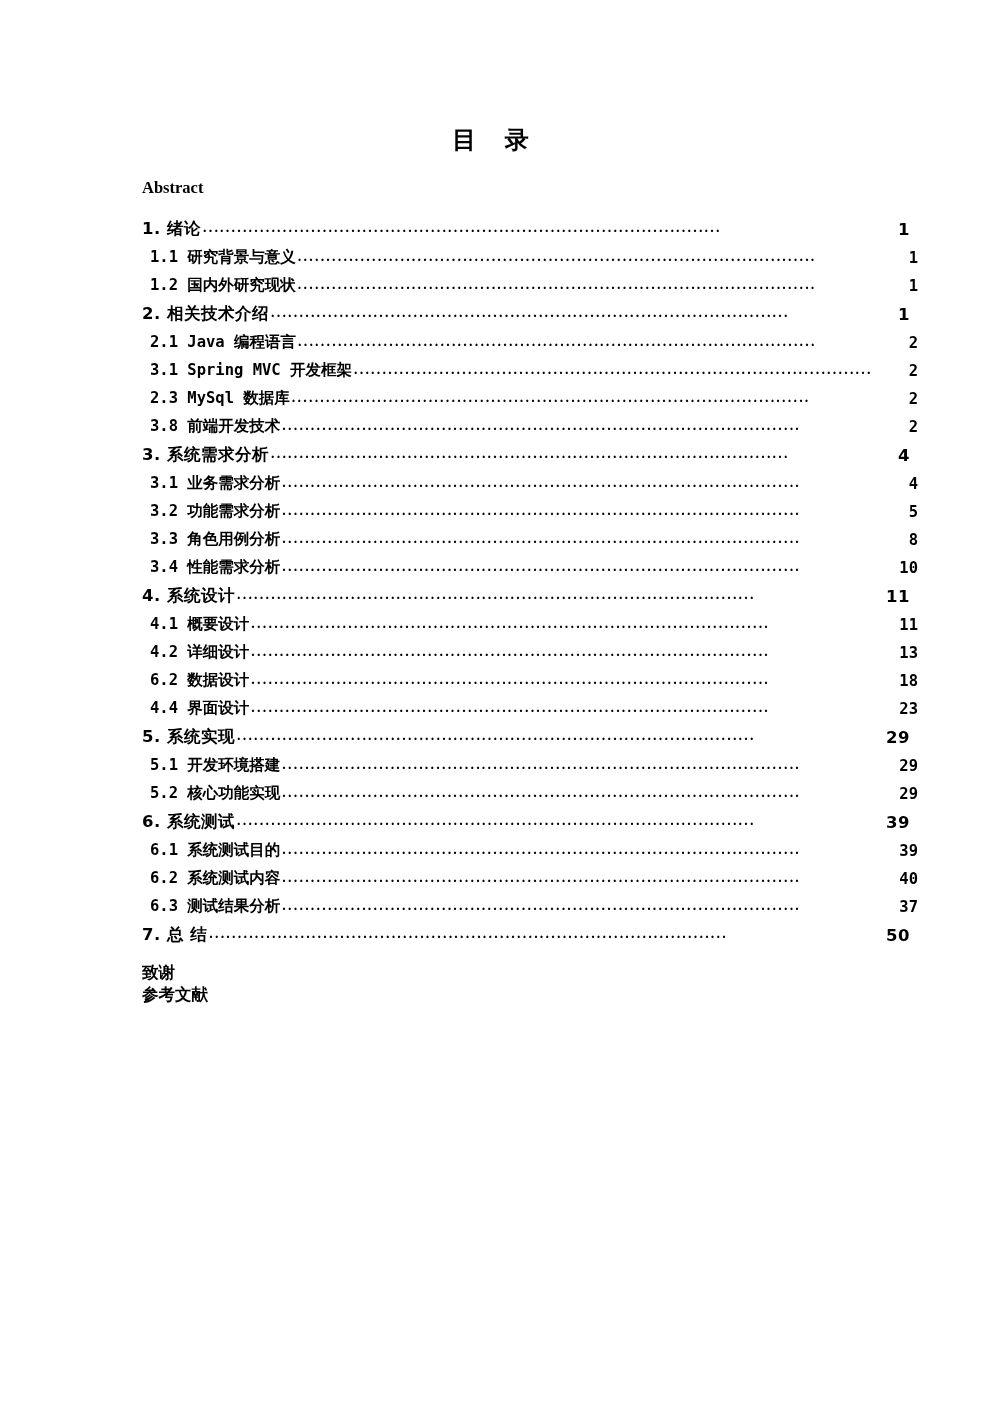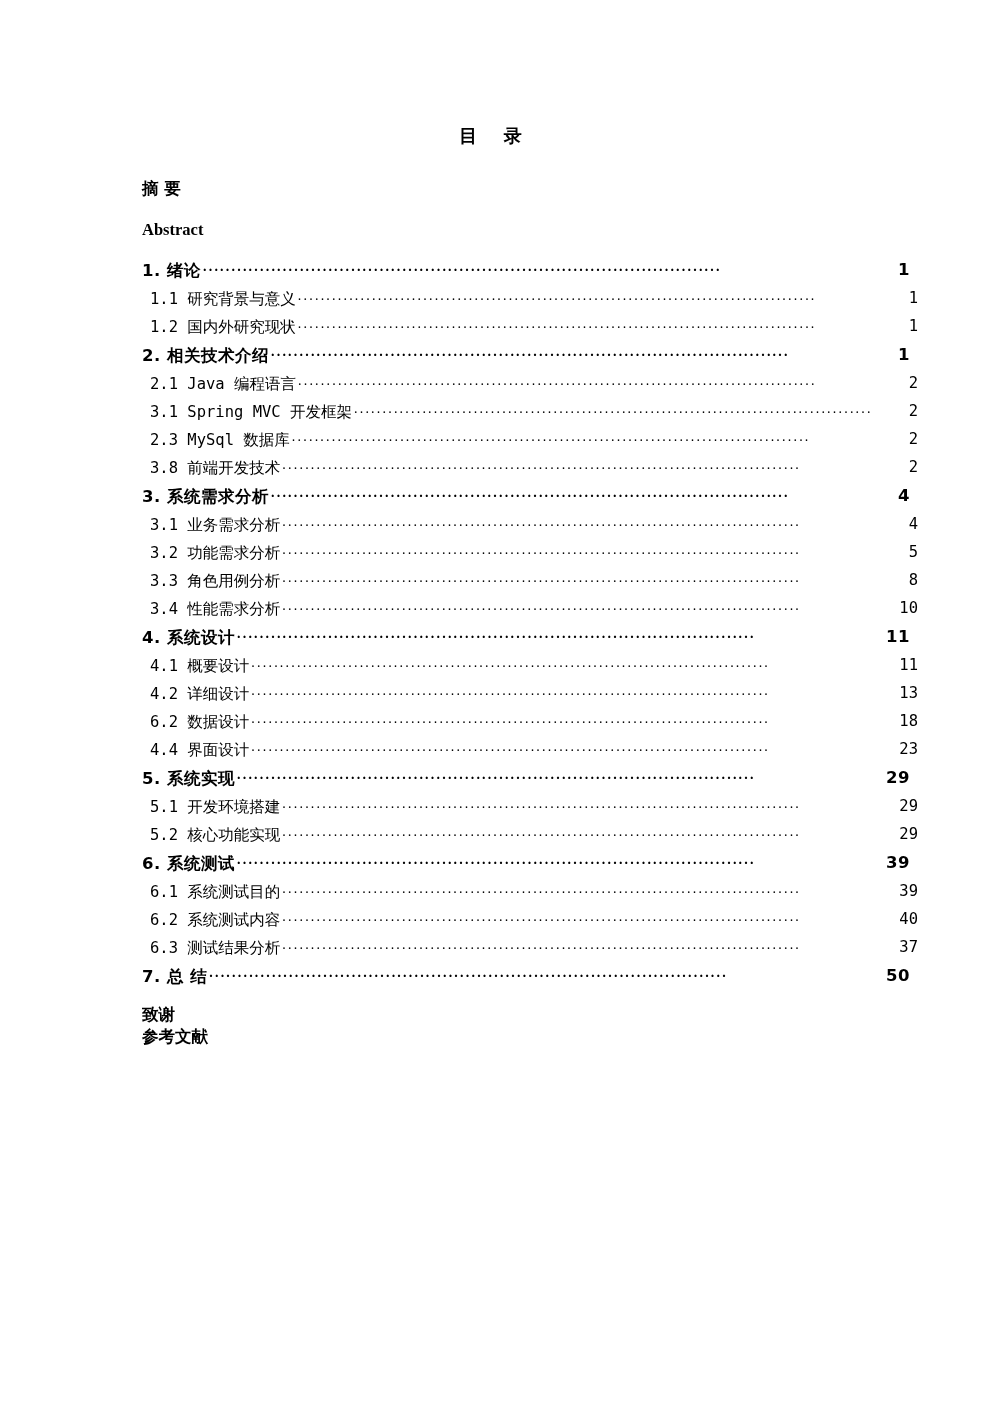--- a/index.html
+++ b/index.html
@@ -24,33 +24,33 @@
     background: #ffffff;
   }
   .toc-title {
     position: absolute;
     left: 0;
     top: 124px;
     width: 991px;
     text-align: center;
     font-family: "DejaVu Sans", sans-serif;
     font-weight: bold;
-    font-size: 18px;
+    font-size: 24px;
     letter-spacing: 10px;
     color: #000;
   }
   .toc-body {
     position: absolute;
     left: 142px;
     top: 178px;
     width: 768px;
   }
   .entry {
     display: flex;
-    align-items: flex-start;
+    align-items: center;
     width: 100%;
     white-space: nowrap;
   }
   .entry .label {
     flex: 0 0 auto;
   }
   .entry .leader {
     flex: 1 1 auto;
     overflow: hidden;
     white-space: nowrap;
@@ -80,21 +80,21 @@
     letter-spacing: 0.5px;
   }
   .lvl-head .page-no {
     font-family: "DejaVu Sans", sans-serif;
     font-weight: bold;
     font-size: 16.5px;
   }
   .lvl-sub {
     font-family: "DejaVu Sans Mono", monospace;
     font-size: 15.5px;
-    font-weight: normal;
+    font-weight: bold;
   }
   .lvl-sub .page-no {
     font-family: "DejaVu Sans Mono", monospace;
     font-size: 15.5px;
   }
   .front {
     font-family: "DejaVu Sans", sans-serif;
     font-weight: bold;
     font-size: 16.5px;
   }
@@ -112,23 +112,20 @@
 </style>
 </head>
 <body>
 
 <div class="page">
 
   <div class="toc-title">目 录</div>
 
   <div class="toc-body">
 
-    <div class="plain front row-sp-front">
-      <span>摘 要</span>
-    </div>
     <div class="plain front-en row-sp-front">
       <span>Abstract</span>
     </div>
 
     <div class="entry lvl-head gap-after-head">
       <span class="label">1. 绪论</span>
       <span class="leader">...........................................................................................</span>
       <span class="page-no">1</span>
     </div>
     <div class="entry lvl-sub indent-sub row-sp">

